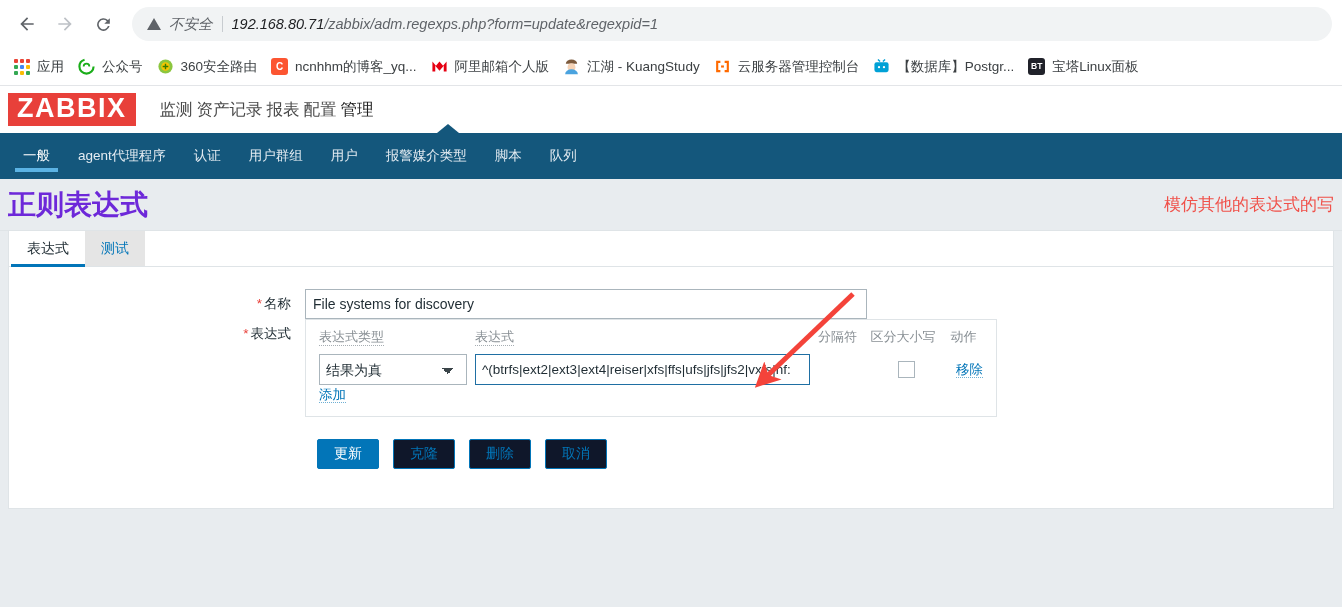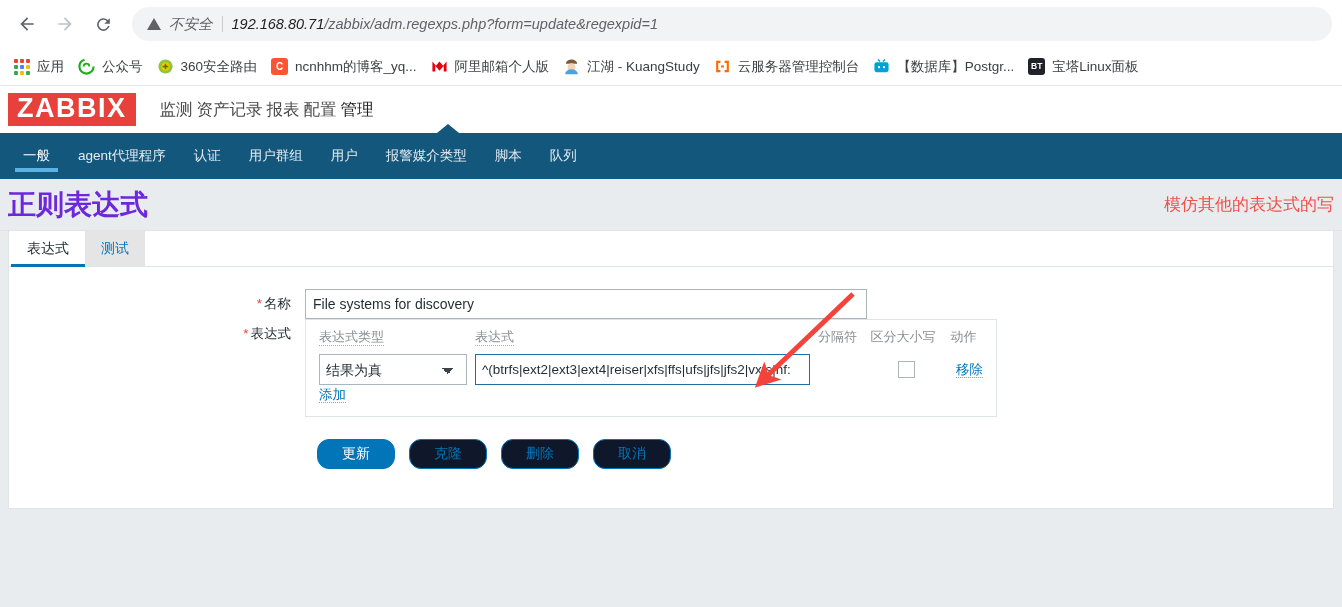--- a/index.html
+++ b/index.html
@@ -355,23 +355,23 @@
   .add-link-wrap { padding: 12px 4px 2px 4px; }
 
   .btn-row {
     display: flex;
     gap: 14px;
     padding: 22px 0 0 308px;
   }
   .btn {
     height: 30px;
     min-width: 60px;
-    padding: 0 24px;
+    padding: 0 16px;
     font-size: 14px;
-    border-radius: 12px;
+    border-radius: 2px;
     display: flex;
     align-items: center;
     justify-content: center;
     font-family: "Liberation Sans", sans-serif;
     white-space: nowrap;
   }
   .btn-primary {
     background: #0275b8;
     color: #ffffff;
     border: 1px solid #0275b8;

